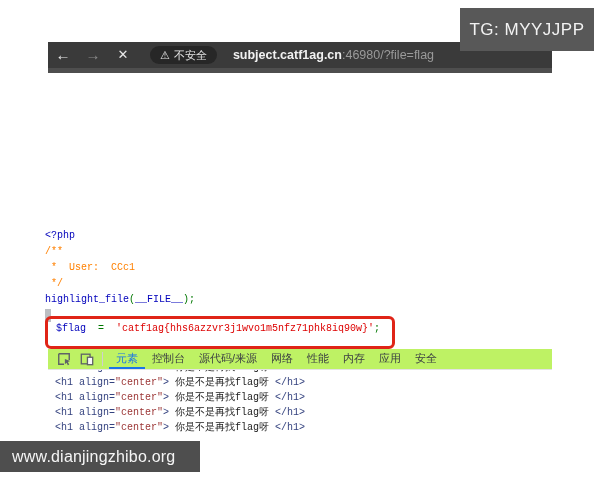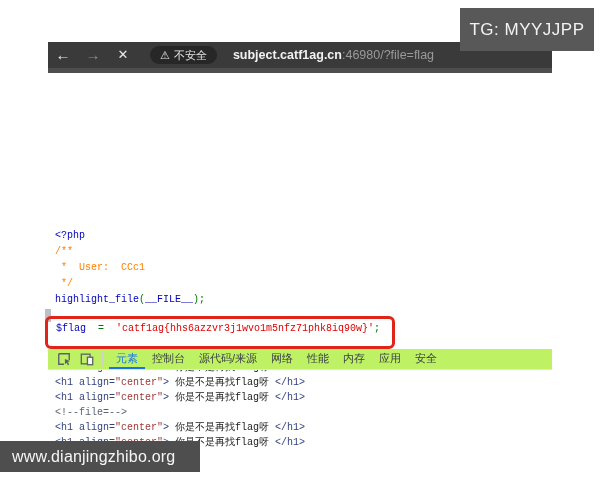--- a/index.html
+++ b/index.html
@@ -61,21 +61,21 @@
   <div class="sec-pill">
     <span class="warn-glyph">⚠</span>
     <span>不安全</span>
   </div>
   <div class="url">
     <span class="host">subject.catf1ag.cn</span><span class="rest">:46980/?file=flag</span>
   </div>
 </div>
 <div class="browser-strip"></div>
 
-<div class="code-block" style="left:55px;top:228px">
+<div class="code-block" style="left:45px;top:228px">
     <div class="code-line"><span style="color: rgb(0, 0, 187);">&lt;?php</span></div>
     <div class="code-line"><span style="color: rgb(255, 128, 0);">/**</span></div>
     <div class="code-line"><span style="color: rgb(255, 128, 0);"> *  User:  CCc1</span></div>
     <div class="code-line"><span style="color: rgb(255, 128, 0);"> */</span></div>
     <div class="code-line"><span style="color: rgb(0, 0, 187);">highlight_file</span><span style="color: rgb(0, 119, 0);">(</span><span style="color: rgb(0, 0, 187);">__FILE__</span><span style="color: rgb(0, 119, 0);">);</span></div>
   </div>
 
 <div class="gray-nub"></div>
 <div class="red-box" style="border-color: rgb(224, 36, 23);"></div>
 <div class="code-block" style="left:56px;top:321px;z-index:2">
@@ -106,18 +106,17 @@
       <span class="dt-tab">内存</span>
       <span class="dt-tab">应用</span>
       <span class="dt-tab">安全</span>
     </div>
 </div>
 
 <div class="code-block html-block" style="left:55px;top:360px">
     <div class="code-line"><span style="color: rgb(52, 66, 127);">&lt;h1 align=</span><span style="color: rgb(156, 54, 54);">"center"</span><span style="color: rgb(52, 66, 127);">&gt;</span><span style="color: rgb(27, 27, 27);"> 你是不是再找flag呀 </span><span style="color: rgb(52, 66, 127);">&lt;/h1&gt;</span></div>
     <div class="code-line"><span style="color: rgb(52, 66, 127);">&lt;h1 align=</span><span style="color: rgb(156, 54, 54);">"center"</span><span style="color: rgb(52, 66, 127);">&gt;</span><span style="color: rgb(27, 27, 27);"> 你是不是再找flag呀 </span><span style="color: rgb(52, 66, 127);">&lt;/h1&gt;</span></div>
     <div class="code-line"><span style="color: rgb(52, 66, 127);">&lt;h1 align=</span><span style="color: rgb(156, 54, 54);">"center"</span><span style="color: rgb(52, 66, 127);">&gt;</span><span style="color: rgb(27, 27, 27);"> 你是不是再找flag呀 </span><span style="color: rgb(52, 66, 127);">&lt;/h1&gt;</span></div>
-    <div class="code-line"><span style="color: rgb(90, 100, 114);">&lt;!--file=--&gt;</span></div>
     <div class="code-line"><span style="color: rgb(52, 66, 127);">&lt;h1 align=</span><span style="color: rgb(156, 54, 54);">"center"</span><span style="color: rgb(52, 66, 127);">&gt;</span><span style="color: rgb(27, 27, 27);"> 你是不是再找flag呀 </span><span style="color: rgb(52, 66, 127);">&lt;/h1&gt;</span></div>
     <div class="code-line"><span style="color: rgb(52, 66, 127);">&lt;h1 align=</span><span style="color: rgb(156, 54, 54);">"center"</span><span style="color: rgb(52, 66, 127);">&gt;</span><span style="color: rgb(27, 27, 27);"> 你是不是再找flag呀 </span><span style="color: rgb(52, 66, 127);">&lt;/h1&gt;</span></div>
   </div>
 
 <div class="watermark">www.dianjingzhibo.org</div>
 
 </body></html>

